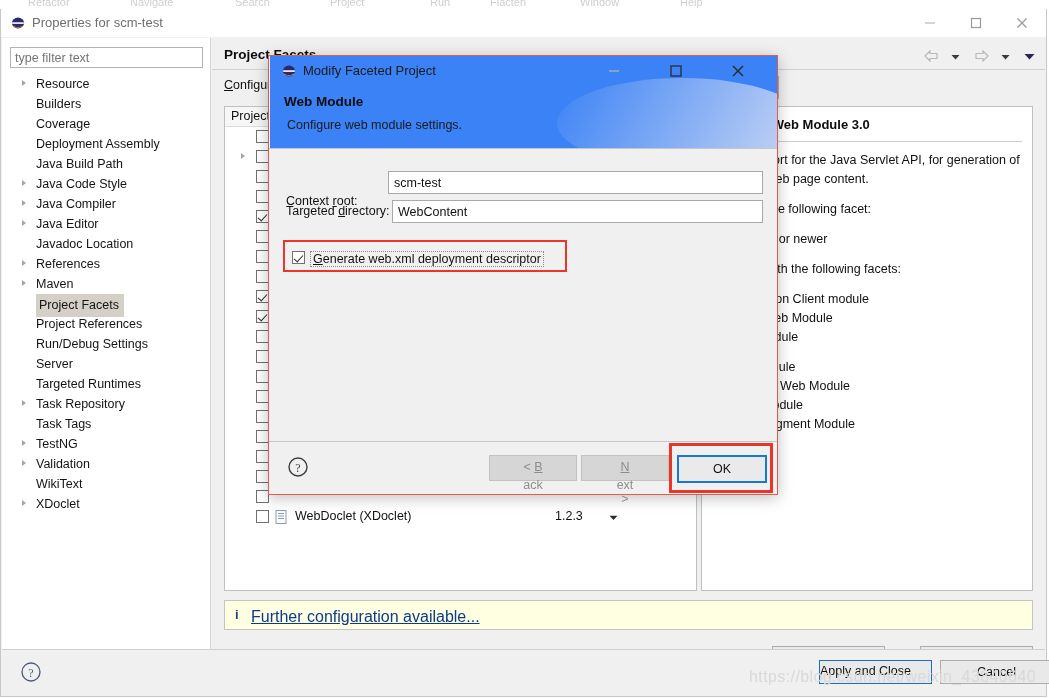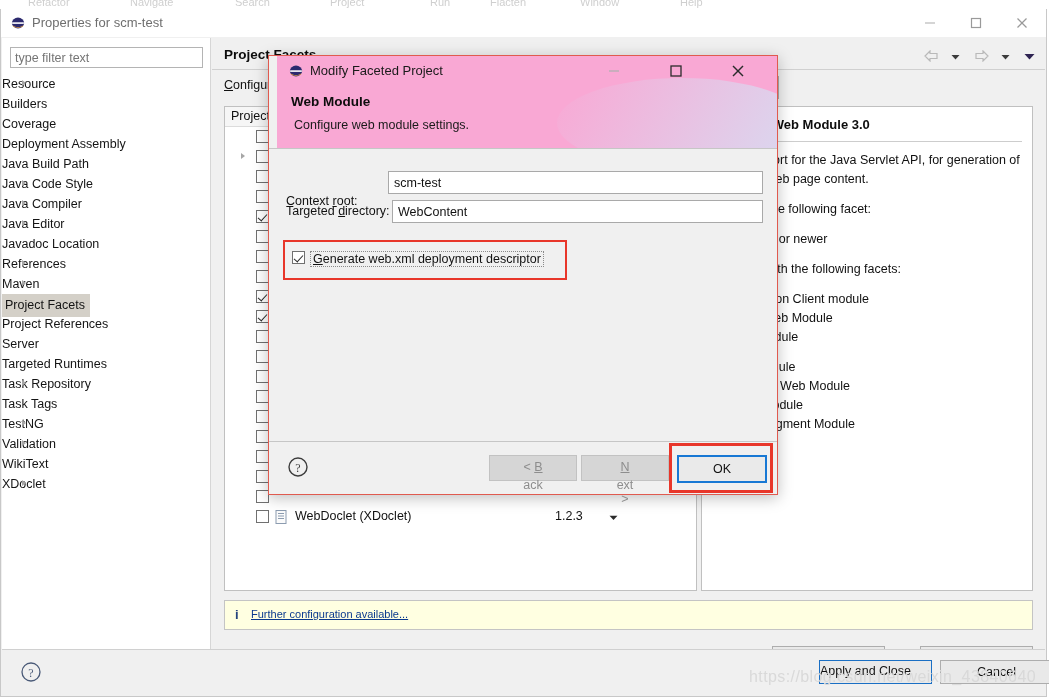--- a/index.html
+++ b/index.html
@@ -29,21 +29,21 @@
   .wmin{right:93px;} .wmax{right:47px;} .wclose{right:1px;}
 
   
   .sidebar{position:absolute;left:1px;top:29px;width:209px;bottom:46px;background:#ffffff;
     border-right:1px solid #d6d6d6;box-sizing:border-box;}
   .filter{position:absolute;left:8px;top:9px;width:193px;height:21px;
     border:1px solid #b4b4b4;box-sizing:border-box;background:#fff;
     font-family:"Liberation Sans",sans-serif;font-size:12.5px;color:#6d6d6d;
     padding:0 4px;outline:none;}
   .tree{position:absolute;left:0;top:36px;right:0;bottom:0;overflow:hidden;}
-  .tnode{position:relative;height:20px;line-height:20px;white-space:nowrap;
+  .tnode{position:relative;height:20px;line-height:20px;padding-left:34px;white-space:nowrap;
     font-size:12.5px;color:#141414;cursor:default;}
   .tnode .arw{position:absolute;left:18px;top:0;width:11px;height:20px;}
   .tnode .arw:before{content:"";position:absolute;left:2px;top:6px;
     border-left:4.5px solid #a6a6a6;border-top:3.8px solid transparent;border-bottom:3.8px solid transparent;}
   .tnode.sel .lab{background:#d4d0c8;padding:1px 5px 2px 3px;}
   .tnode .lab{display:inline-block;}
 
   
   .main{position:absolute;left:211px;top:29px;right:1px;bottom:46px;background:#f0f0f0;}
   .page-title{position:absolute;left:12px;top:9px;font-weight:bold;font-size:13.5px;color:#0d0d0d;}
@@ -85,21 +85,21 @@
   .dtitle{position:absolute;left:12px;top:10px;font-weight:bold;font-size:13px;color:#0d0d0d;}
   .dsep{position:absolute;left:10px;right:10px;top:34px;height:1px;background:#cdcdcd;}
   .dbody{position:absolute;left:12px;top:44px;right:10px;font-size:12.5px;color:#111;line-height:19px;}
   .dbody p{margin:0 0 11px 0;}
   .dbody .ind{padding-left:14px;}
 
   
   .infobar{position:absolute;left:12px;right:12px;top:562px;height:30px;
     background:#ffffe1;border:1px solid #c4c4c4;box-sizing:border-box;}
   .infobar .ii{position:absolute;left:10px;top:6px;font-weight:bold;color:#24437e;font-size:13px;}
-  .infobar a{position:absolute;left:26px;top:7px;font-size:11px;color:#0b3a8e;text-decoration:underline;cursor:default;text-align:center;}
+  .infobar a{position:absolute;left:26px;top:7px;font-size:16px;color:#0b3a8e;text-decoration:underline;cursor:default;text-align:center;}
 
   
   .revert{top:608px;right:160px;width:113px;height:24px;}
   .apply{top:608px;right:12px;width:113px;height:24px;}
 
   
   .footer{position:absolute;left:1px;right:1px;bottom:1px;height:45px;background:#f0f0f0;
     border-top:1px solid #d0d0d0;}
   .helpq{position:absolute;left:18px;top:11px;}
   .apclose{position:absolute;right:113px;top:10px;width:113px;height:24px;
@@ -109,37 +109,37 @@
   .cancel{position:absolute;right:-8px;top:10px;width:113px;height:24px;}
 
   
   .wm{position:absolute;right:10px;bottom:10px;font-size:16px;color:#d9d9d9;
     letter-spacing:.4px;white-space:nowrap;pointer-events:none;}
 
   
   .modal{position:absolute;left:268px;top:55px;width:510px;height:440px;
     background:#f0f0f0;border:1px solid #e05a4f;box-sizing:border-box;
     box-shadow:0 3px 14px rgba(0,0,0,.25);}
-  .mhead{position:absolute;left:8px;top:0;right:0;height:92px;background:#f9a8d4;overflow:hidden;}
+  .mhead{position:absolute;left:1px;top:0;right:0;height:92px;background:#3b82f6;overflow:hidden;}
   .mban{position:absolute;right:-30px;top:22px;width:250px;height:90px;border-radius:50%;
     background:linear-gradient(120deg,rgba(232,236,248,0) 0%,rgba(214,222,243,.95) 100%);}
   .mtitle-ico{position:absolute;left:12px;top:8px;width:14px;height:14px;}
   .mtitle{position:absolute;left:33px;top:7px;font-size:13px;color:#1a1a1a;}
   .mwbtn{position:absolute;top:0;width:46px;height:30px;cursor:default;}
   .mwbtn svg{position:absolute;left:50%;top:50%;transform:translate(-50%,-50%);}
   .mh1{position:absolute;left:14px;top:38px;font-weight:bold;font-size:13.5px;color:#0d0d0d;}
   .mh2{position:absolute;left:17px;top:62px;font-size:12.5px;color:#1a1a1a;}
   .mhr{position:absolute;left:0;top:92px;right:0;height:1px;background:#c6c6c6;}
 
   .mlab{position:absolute;font-size:12.5px;color:#111;}
   .mlab u{text-decoration:underline;}
   .mfield{position:absolute;height:23px;border:1px solid #a9a9a9;background:#fff;box-sizing:border-box;
     font-family:"Liberation Sans",sans-serif;font-size:12.5px;color:#111;padding:8px 5px;outline:none;}
 
-  .genbox{position:absolute;left:14px;top:184px;width:284px;height:40px;
+  .genbox{position:absolute;left:14px;top:184px;width:284px;height:32px;
     border:2px solid #e8362a;box-sizing:border-box;}
   .gencb{position:absolute;left:7px;top:9px;width:13px;height:13px;border:1px solid #707070;background:#fff;box-sizing:border-box;}
   .gencb:after{content:"";position:absolute;left:3px;top:1px;width:4px;height:8px;
     border:solid #2b2b2b;border-width:0 1.6px 1.6px 0;transform:rotate(42deg);}
   .genlab{position:absolute;left:25px;top:9px;font-size:12.5px;color:#111;
     border:1px dotted #8a8a8a;padding:0 2px;}
   .genlab u{text-decoration:underline;}
 
   .mfoot{position:absolute;left:0;right:0;bottom:0;height:52px;background:#f0f0f0;border-top:1px solid #c6c6c6;}
   .mhelp{position:absolute;left:18px;top:14px;}
@@ -206,20 +206,21 @@
           <div class="tnode"><span class="lab">Deployment Assembly</span></div>
           <div class="tnode"><span class="lab">Java Build Path</span></div>
           <div class="tnode"><span class="arw"></span><span class="lab">Java Code Style</span></div>
           <div class="tnode"><span class="arw"></span><span class="lab">Java Compiler</span></div>
           <div class="tnode"><span class="arw"></span><span class="lab">Java Editor</span></div>
           <div class="tnode"><span class="lab">Javadoc Location</span></div>
           <div class="tnode"><span class="arw"></span><span class="lab">References</span></div>
           <div class="tnode"><span class="arw"></span><span class="lab">Maven</span></div>
           <div class="tnode sel"><span class="lab">Project Facets</span></div>
           <div class="tnode"><span class="lab">Project References</span></div>
+          <div class="tnode"><span class="lab">Run/Debug Settings</span></div>
           <div class="tnode"><span class="lab">Server</span></div>
           <div class="tnode"><span class="lab">Targeted Runtimes</span></div>
           <div class="tnode"><span class="arw"></span><span class="lab">Task Repository</span></div>
           <div class="tnode"><span class="lab">Task Tags</span></div>
           <div class="tnode"><span class="arw"></span><span class="lab">TestNG</span></div>
           <div class="tnode"><span class="arw"></span><span class="lab">Validation</span></div>
           <div class="tnode"><span class="lab">WikiText</span></div>
           <div class="tnode"><span class="arw"></span><span class="lab">XDoclet</span></div>
         </div>
     </div>

